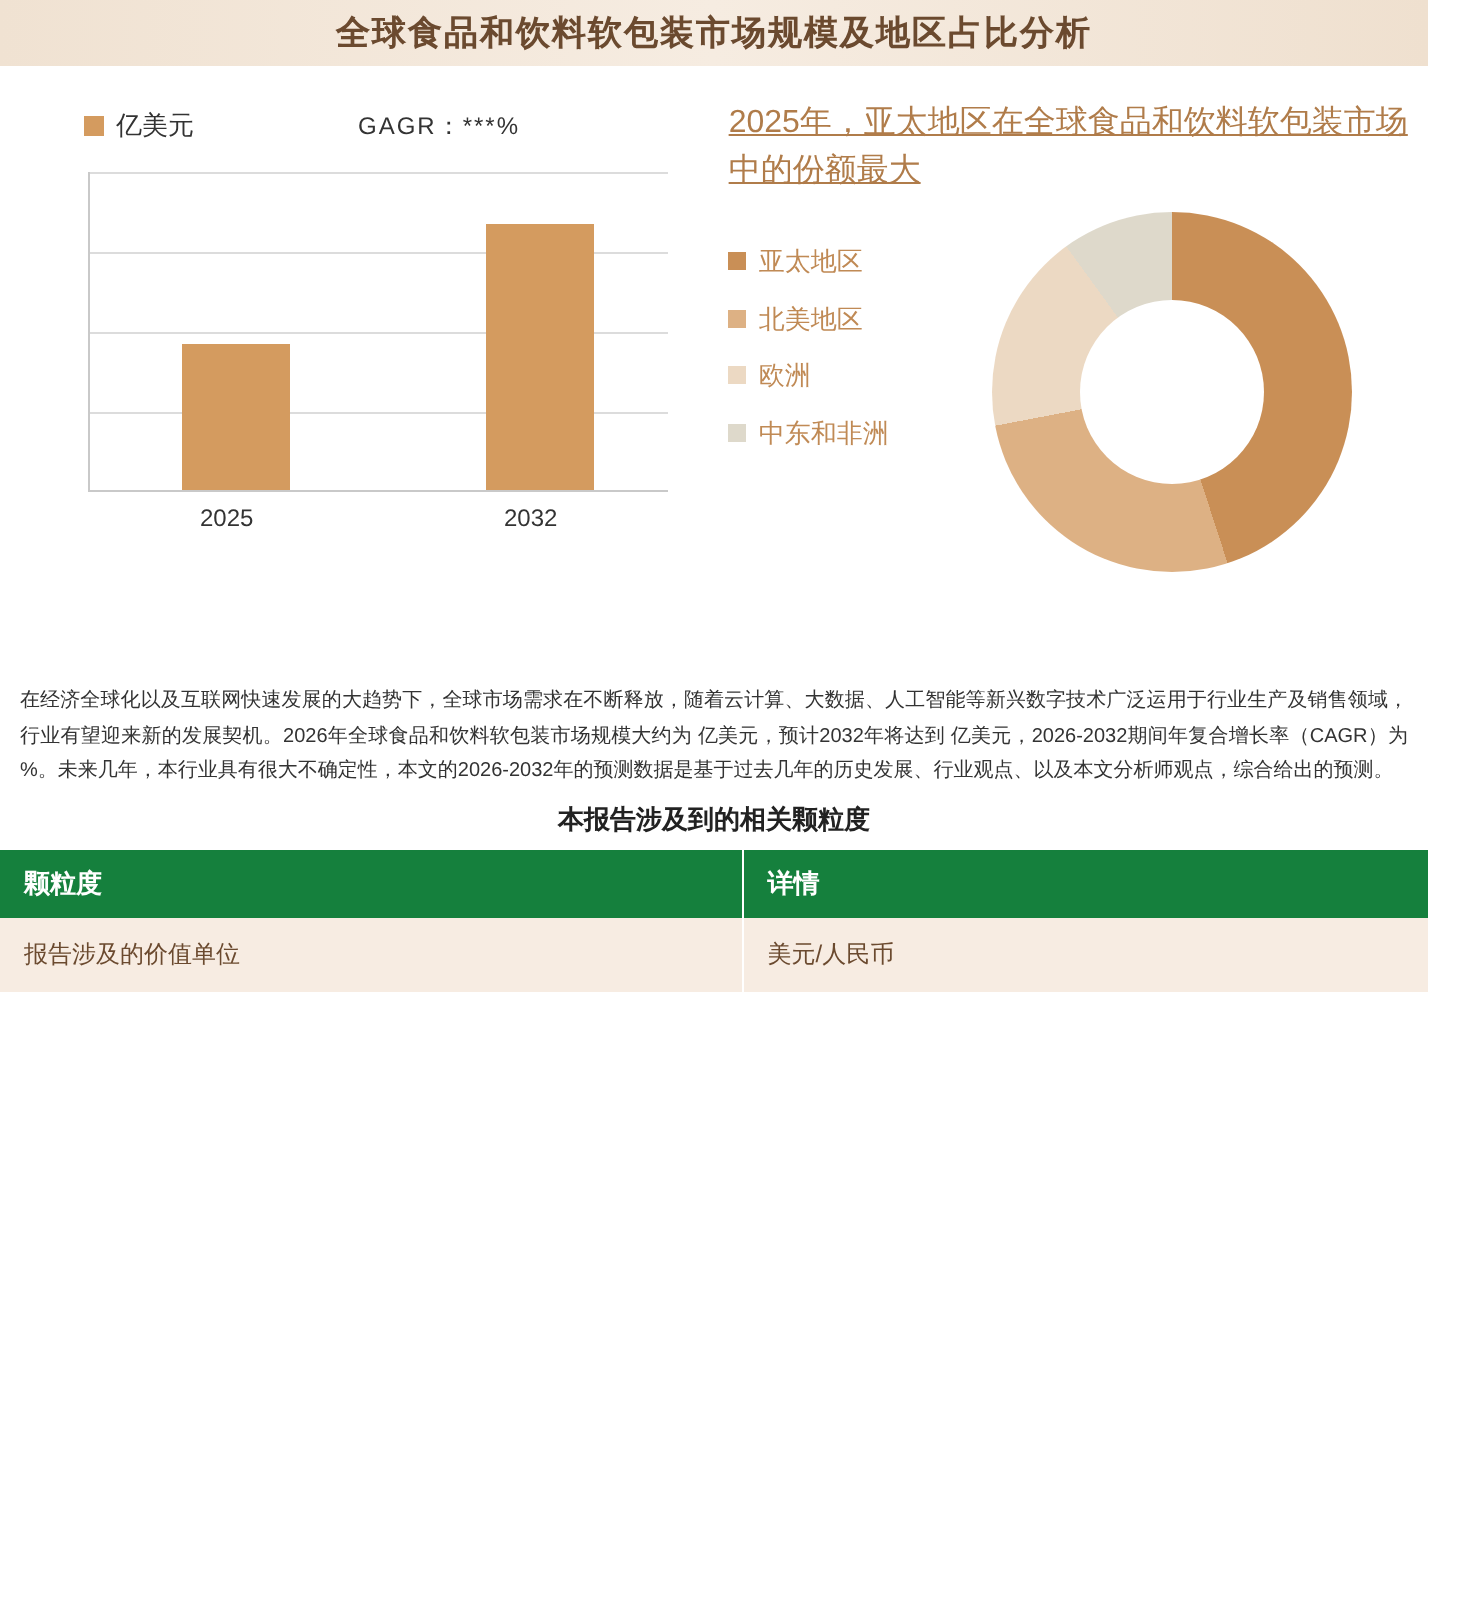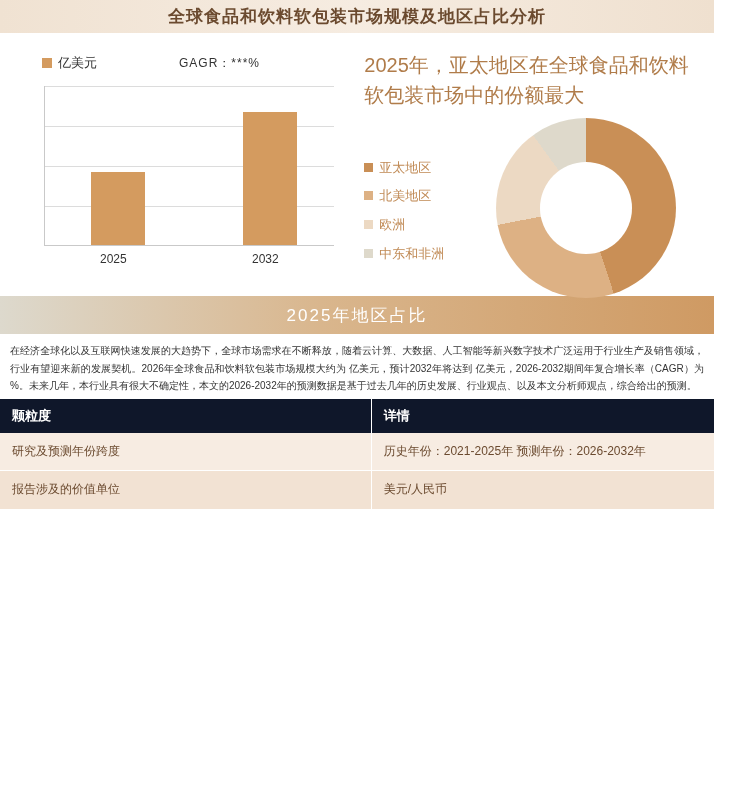--- a/index.html
+++ b/index.html
@@ -45,23 +45,23 @@
   }
   .gridline { position:absolute; left:0; right:0; height:1px; background:#dcdcdc; }
   .bar {
     position:absolute; bottom:0; width: 54px; background:#d49b5f;
   }
   .xlabels { display:flex; margin: 6px 6px 0 30px; position:relative; height:18px; }
   .xlabel { position:absolute; font-size:12px; color:#333; }
 
   
   .donut-title {
-    font-size: 20px; color:#b07c4a; line-height: 1.5; margin: 2px 0 8px 6px;
+    font-size: 16px; color:#b07c4a; line-height: 1.5; margin: 2px 0 8px 6px; text-decoration: underline;
   }
-  .donut-wrap { display:flex; align-items:center; }
+  .donut-wrap { display:flex; align-items:flex-start; }
   .donut-legend { width: 120px; padding-left: 6px; padding-top: 16px;}
   .dl-item { display:flex; align-items:flex-start; gap:6px; margin-bottom: 11px; }
   .dl-sw { width:9px; height:9px; display:inline-block; margin-top:4px; flex:none;}
   .dl-label { font-size: 13px; color:#c08a55; line-height:1.35; }
   .donut { width: 180px; height: 180px; position:relative; margin-left: 18px;}
   .donut .hole {
     position:absolute; left:50%; top:50%; transform:translate(-50%,-50%);
     width: 92px; height:92px; border-radius:50%; background:#fff;
   }
 
@@ -82,21 +82,21 @@
     text-align: justify;
   }
   .sub-title {
     text-align:center; font-weight:bold; font-size:13px; color:#222;
     padding: 2px 0 6px 0;
   }
 
   
   table { width: 100%; border-collapse: collapse; }
   thead th {
-    background:#0f172a; color:#fff; font-size:13px; font-weight:bold;
+    background:#15803d; color:#fff; font-size:13px; font-weight:bold;
     text-align:left; padding: 8px 12px; border-right: 1px solid #fff;
   }
   thead th:last-child { border-right: none; }
   tbody td {
     font-size: 12px; color:#6b4a2f; padding: 9px 12px;
     vertical-align: top; line-height: 1.65;
     border-right: 1px solid #fff; border-bottom: 1px solid #fff;
   }
   tbody td:last-child { border-right: none; }
   tbody tr:nth-child(odd) td { background: #f7ece2; }
@@ -158,41 +158,33 @@
           </div>
         </div>
         <div class="donut" id="donut" style="background: conic-gradient(rgb(201, 143, 86) 0deg, rgb(201, 143, 86) 162deg, rgb(221, 177, 132) 162deg, rgb(221, 177, 132) 259.2deg, rgb(236, 217, 195) 259.2deg, rgb(236, 217, 195) 324deg, rgb(222, 217, 203) 324deg, rgb(222, 217, 203) 360deg); border-radius: 50%;">
           <div class="hole"></div>
         </div>
       </div>
     </div>
   </div>
 
   <div class="tabs">
-    <div class="tab tab-right">
-      <span class="tab-text">2025年地区占比</span>
-    </div>
   </div>
 
   <div class="para">在经济全球化以及互联网快速发展的大趋势下，全球市场需求在不断释放，随着云计算、大数据、人工智能等新兴数字技术广泛运用于行业生产及销售领域，行业有望迎来新的发展契机。2026年全球食品和饮料软包装市场规模大约为 亿美元，预计2032年将达到 亿美元，2026-2032期间年复合增长率（CAGR）为 %。未来几年，本行业具有很大不确定性，本文的2026-2032年的预测数据是基于过去几年的历史发展、行业观点、以及本文分析师观点，综合给出的预测。</div>
+  <div class="sub-title">本报告涉及到的相关颗粒度</div>
 
   <table>
     <thead>
       <tr>
         <th class="col1">颗粒度</th>
         <th>详情</th>
       </tr>
     </thead>
     <tbody>
-      <tr>
-        <td class="col1">研究及预测年份跨度</td>
-        <td>
-          <span class="cellline">历史年份：2021-2025年  预测年份：2026-2032年</span>
-        </td>
-      </tr>
       <tr>
         <td class="col1">报告涉及的价值单位</td>
         <td>
           <span class="cellline">美元/人民币</span>
         </td>
       </tr>
     </tbody>
   </table>
 
 </div>

